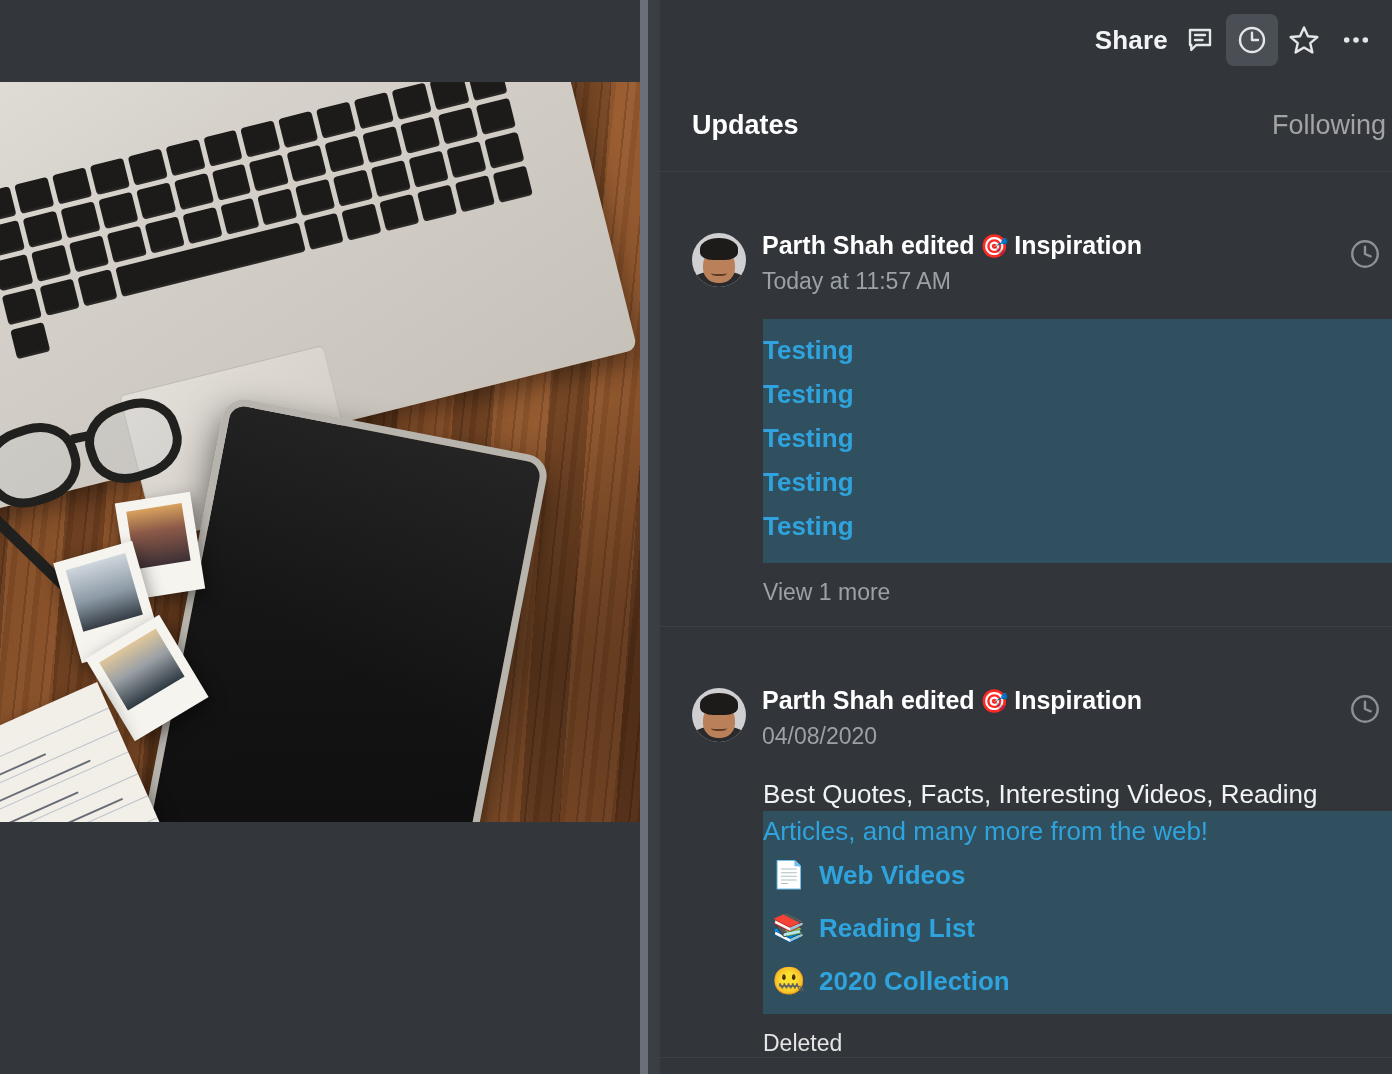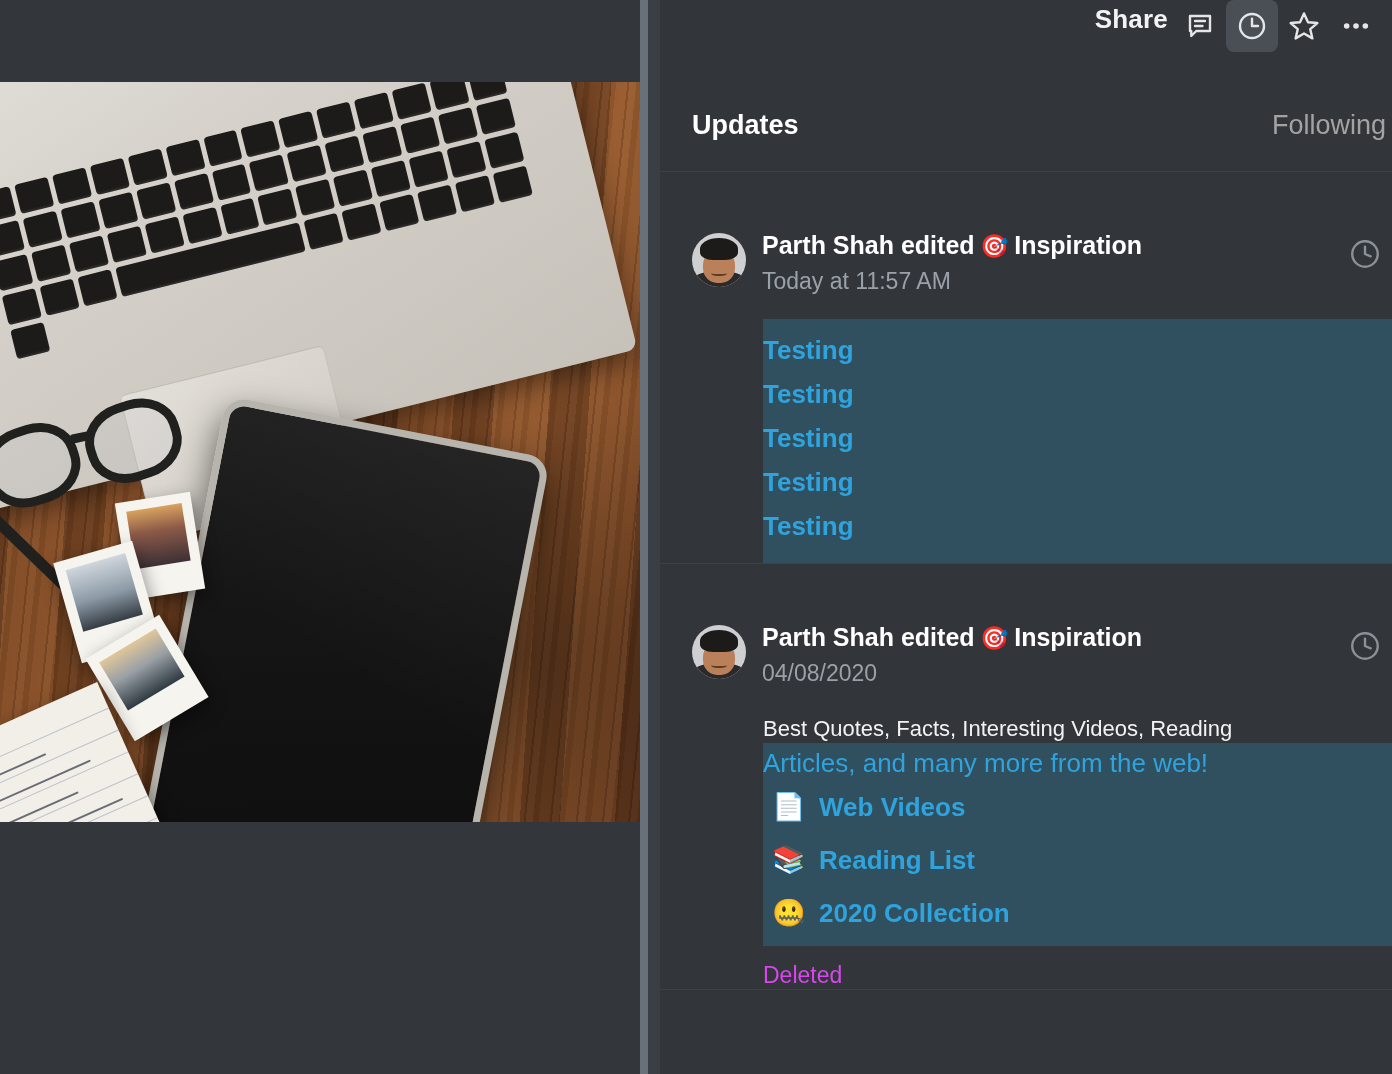--- a/index.html
+++ b/index.html
@@ -197,20 +197,21 @@
     width: 732px; height: 1074px;
     background: #32363b;
     overflow: hidden;
   }
 
   
   #toolbar {
     position: relative;
     height: 80px;
     display: flex;
+    align-items: center;
     justify-content: flex-end;
     padding-right: 10px;
   }
   #share-button {
     color: #f2f3f4;
     font-size: 26px;
     font-weight: bold;
     letter-spacing: 0.2px;
     cursor: pointer;
     padding: 4px 6px;
@@ -340,21 +341,21 @@
     color: #9ba1a8;
     cursor: pointer;
   }
 
   
   .body-text {
     margin-left: 103px;
     margin-top: 28px;
   }
   .body-line-white {
-    font-size: 22px;
+    font-size: 26px;
     color: #f1f2f3;
     line-height: 1.28;
     white-space: nowrap;
   }
   .hl-wrap { background: #31505f; display: block; width: 632px; padding-bottom: 6px; }
   .body-line-blue {
     font-size: 26px;
     color: #2fa3dd;
     line-height: 1.35;
     padding-top: 3px;
@@ -374,21 +375,21 @@
     flex: 0 0 52px;
     font-size: 27px;
     text-align: center;
     line-height: 1;
   }
   .item-row .lbl { margin-left: 4px; }
 
   .deleted-label {
     padding: 16px 0 0 103px;
     font-size: 23px;
-    color: #d946ef;
+    color: #e5e5e5;
   }
 </style>
 </head>
 <body>
 
 <div id="app">
 
   <div id="left-pane">
     <div id="hero-photo">
       <div class="wood"></div>
@@ -557,20 +558,21 @@
       </div>
 
       <div class="change-block">
         <div class="row blue-bold">Testing</div>
         <div class="row blue-bold">Testing</div>
         <div class="row blue-bold">Testing</div>
         <div class="row blue-bold">Testing</div>
         <div class="row blue-bold">Testing</div>
       </div>
 
+      <div class="entry-footer">View 1 more</div>
     </div>
 
     <div class="update-entry">
       <div class="entry-head">
         <div class="avatar">
           <div class="shirt"></div>
             <div class="face"></div>
           <div class="hair"></div>
             <div class="smile"></div>
         </div>

